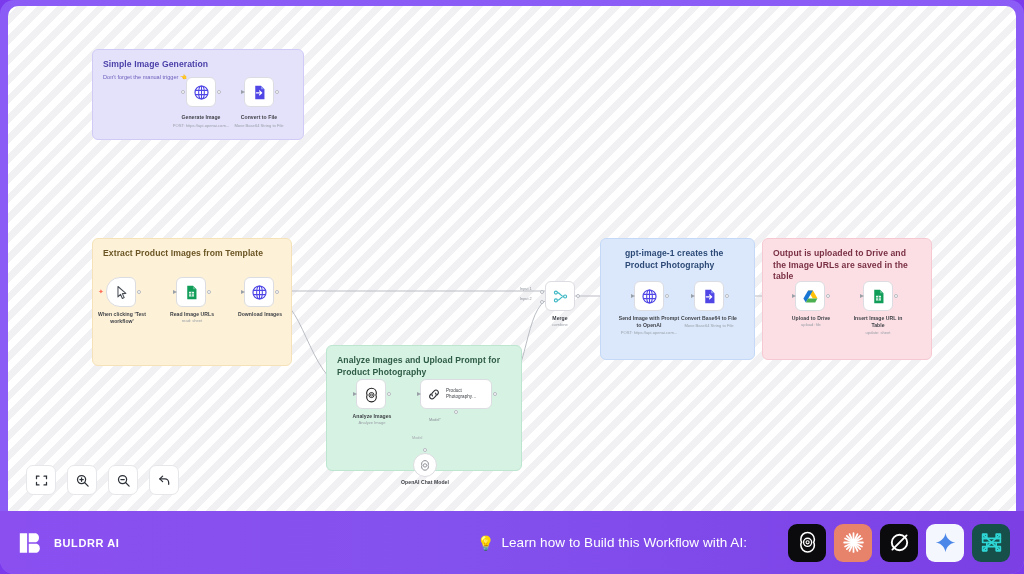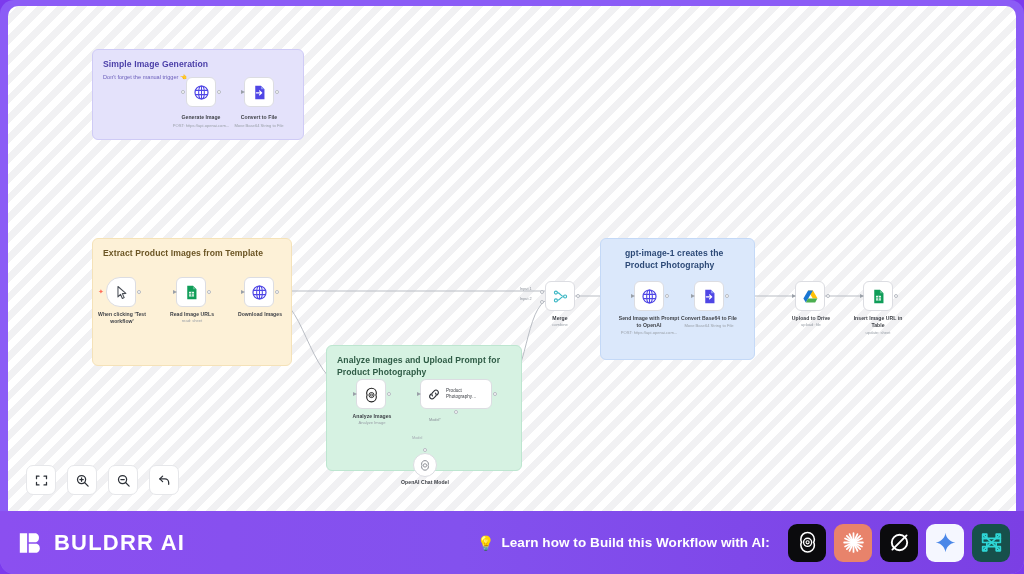--- a/index.html
+++ b/index.html
@@ -215,35 +215,35 @@
   }
   .brand {
     display: flex;
     align-items: center;
     gap: 9px;
     margin-left: 19px;
   }
   .brand-mark { width: 26px; height: 26px; }
   .brand-name {
     color: #ffffff;
-    font-size: 22px;
+    font-size: 11px;
     font-weight: bold;
     letter-spacing: .055em;
   }
   .banner-center {
     position: absolute;
     left: 477px;
     display: flex;
     align-items: center;
     gap: 7px;
   }
   .banner-text {
     color: #ffffff;
     font-size: 13.5px;
-    font-weight: bold;
+    font-weight: normal;
     letter-spacing: .005em;
   }
   .bulb { font-size: 14px; line-height: 1; }
 
   .logos {
     position: absolute;
     right: 14px;
     display: flex;
     gap: 8px;
   }
@@ -444,20 +444,23 @@
       <span class="port right"></span>
       <svg class="node-icon" viewBox="0 0 24 24">
         <path d="M6,2.5 h8 l5,5 v14 h-13 z" fill="#4f46e5"></path>
         <path d="M14,2.5 v5 h5 z" fill="#8b93f2"></path>
         <path d="M7.5,12.5 h6.5 M12,9.6 l3.2,2.9 -3.2,2.9" stroke="#ffffff" stroke-width="1.6" fill="none" stroke-linecap="round" stroke-linejoin="round"></path>
       </svg>
     </div>
     <div class="node-label" style="left:672px; top:309px; width:58px;">Convert Base64 to File</div>
     <div class="node-sublabel" style="left:666px; top:317px; width:70px;">Move Base64 String to File</div>
 
+    <div class="note note-pink" style="left:754px; top:232px; width:170px; height:122px;">
+      <div class="note-title">Output is uploaded to Drive and the Image URLs are saved in the table</div>
+    </div>
 
     <div class="node" style="left:787px; top:275px;">
       <span class="arrow-in"></span>
       <span class="port right"></span>
       <svg class="node-icon" viewBox="0 0 24 24">
         <path d="M8.6,3.5 h6.8 l6.6,11.4 h-6.8 z" fill="#ffc107"></path>
         <path d="M8.6,3.5 L2,14.9 l3.4,5.6 L15.4,3.5 z" fill="#1976d2"></path>
         <path d="M5.4,20.5 h13.2 l3,-5.6 H8.6 z" fill="#4caf50"></path>
       </svg>
     </div>

